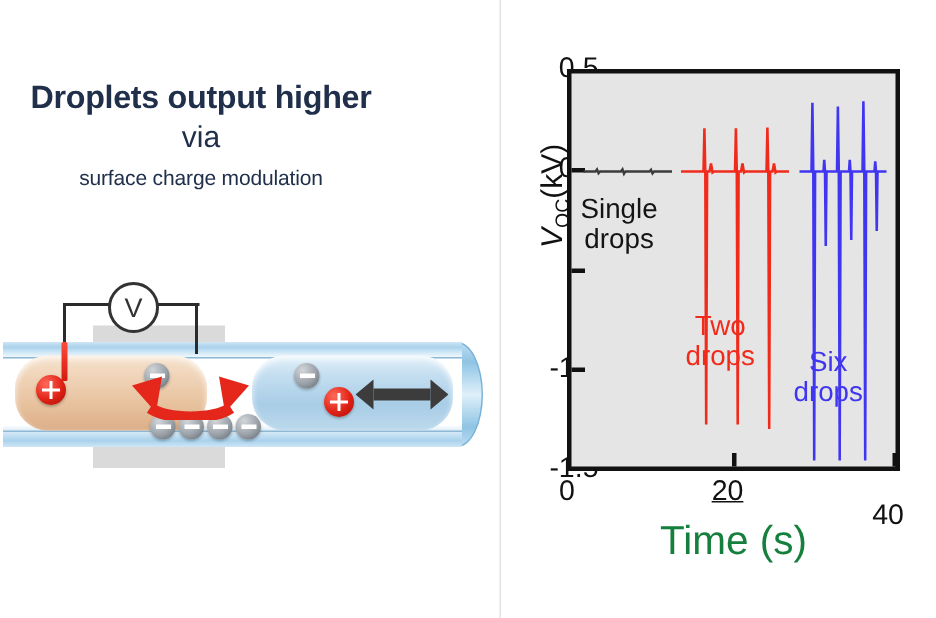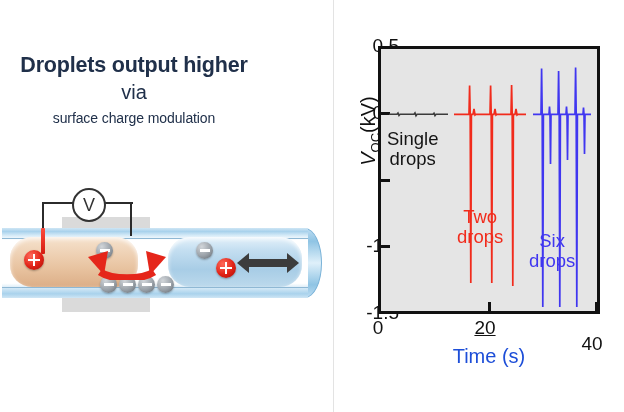--- a/index.html
+++ b/index.html
@@ -79,21 +79,21 @@
   .ytick-lbl{position:absolute;right:0;font-size:19px;color:#111;text-align:right;
       width:40px;line-height:1;}
   .xtick-lbl{position:absolute;font-size:19px;color:#111;text-align:center;width:40px;line-height:1;}
   .ytick-mark{position:absolute;left:0;width:9px;height:3px;background:#111;}
   .xtick-mark{position:absolute;bottom:0;width:3px;height:9px;background:#111;}
   .ylabel{position:absolute;left:-26px;top:118px;width:120px;font-size:20px;color:#111;
       transform:rotate(-90deg);text-align:center;white-space:nowrap;}
   .ylabel i{font-style:italic;}
   .ylabel sub{font-size:13px;}
   .xlabel{position:absolute;left:42px;top:345px;width:222px;text-align:center;
-      font-size:20px;color:#1d4ed8;}
+      font-size:27px;color:#15803d;}
 
   .ann{position:absolute;font-size:18.5px;line-height:20px;text-align:center;white-space:nowrap;}
   .ann-single{color:#141414;}
   .ann-two{color:#f12b1c;}
   .ann-six{color:#4036f0;}
 
   svg{display:block;}
 </style>
 </head>
 <body>

